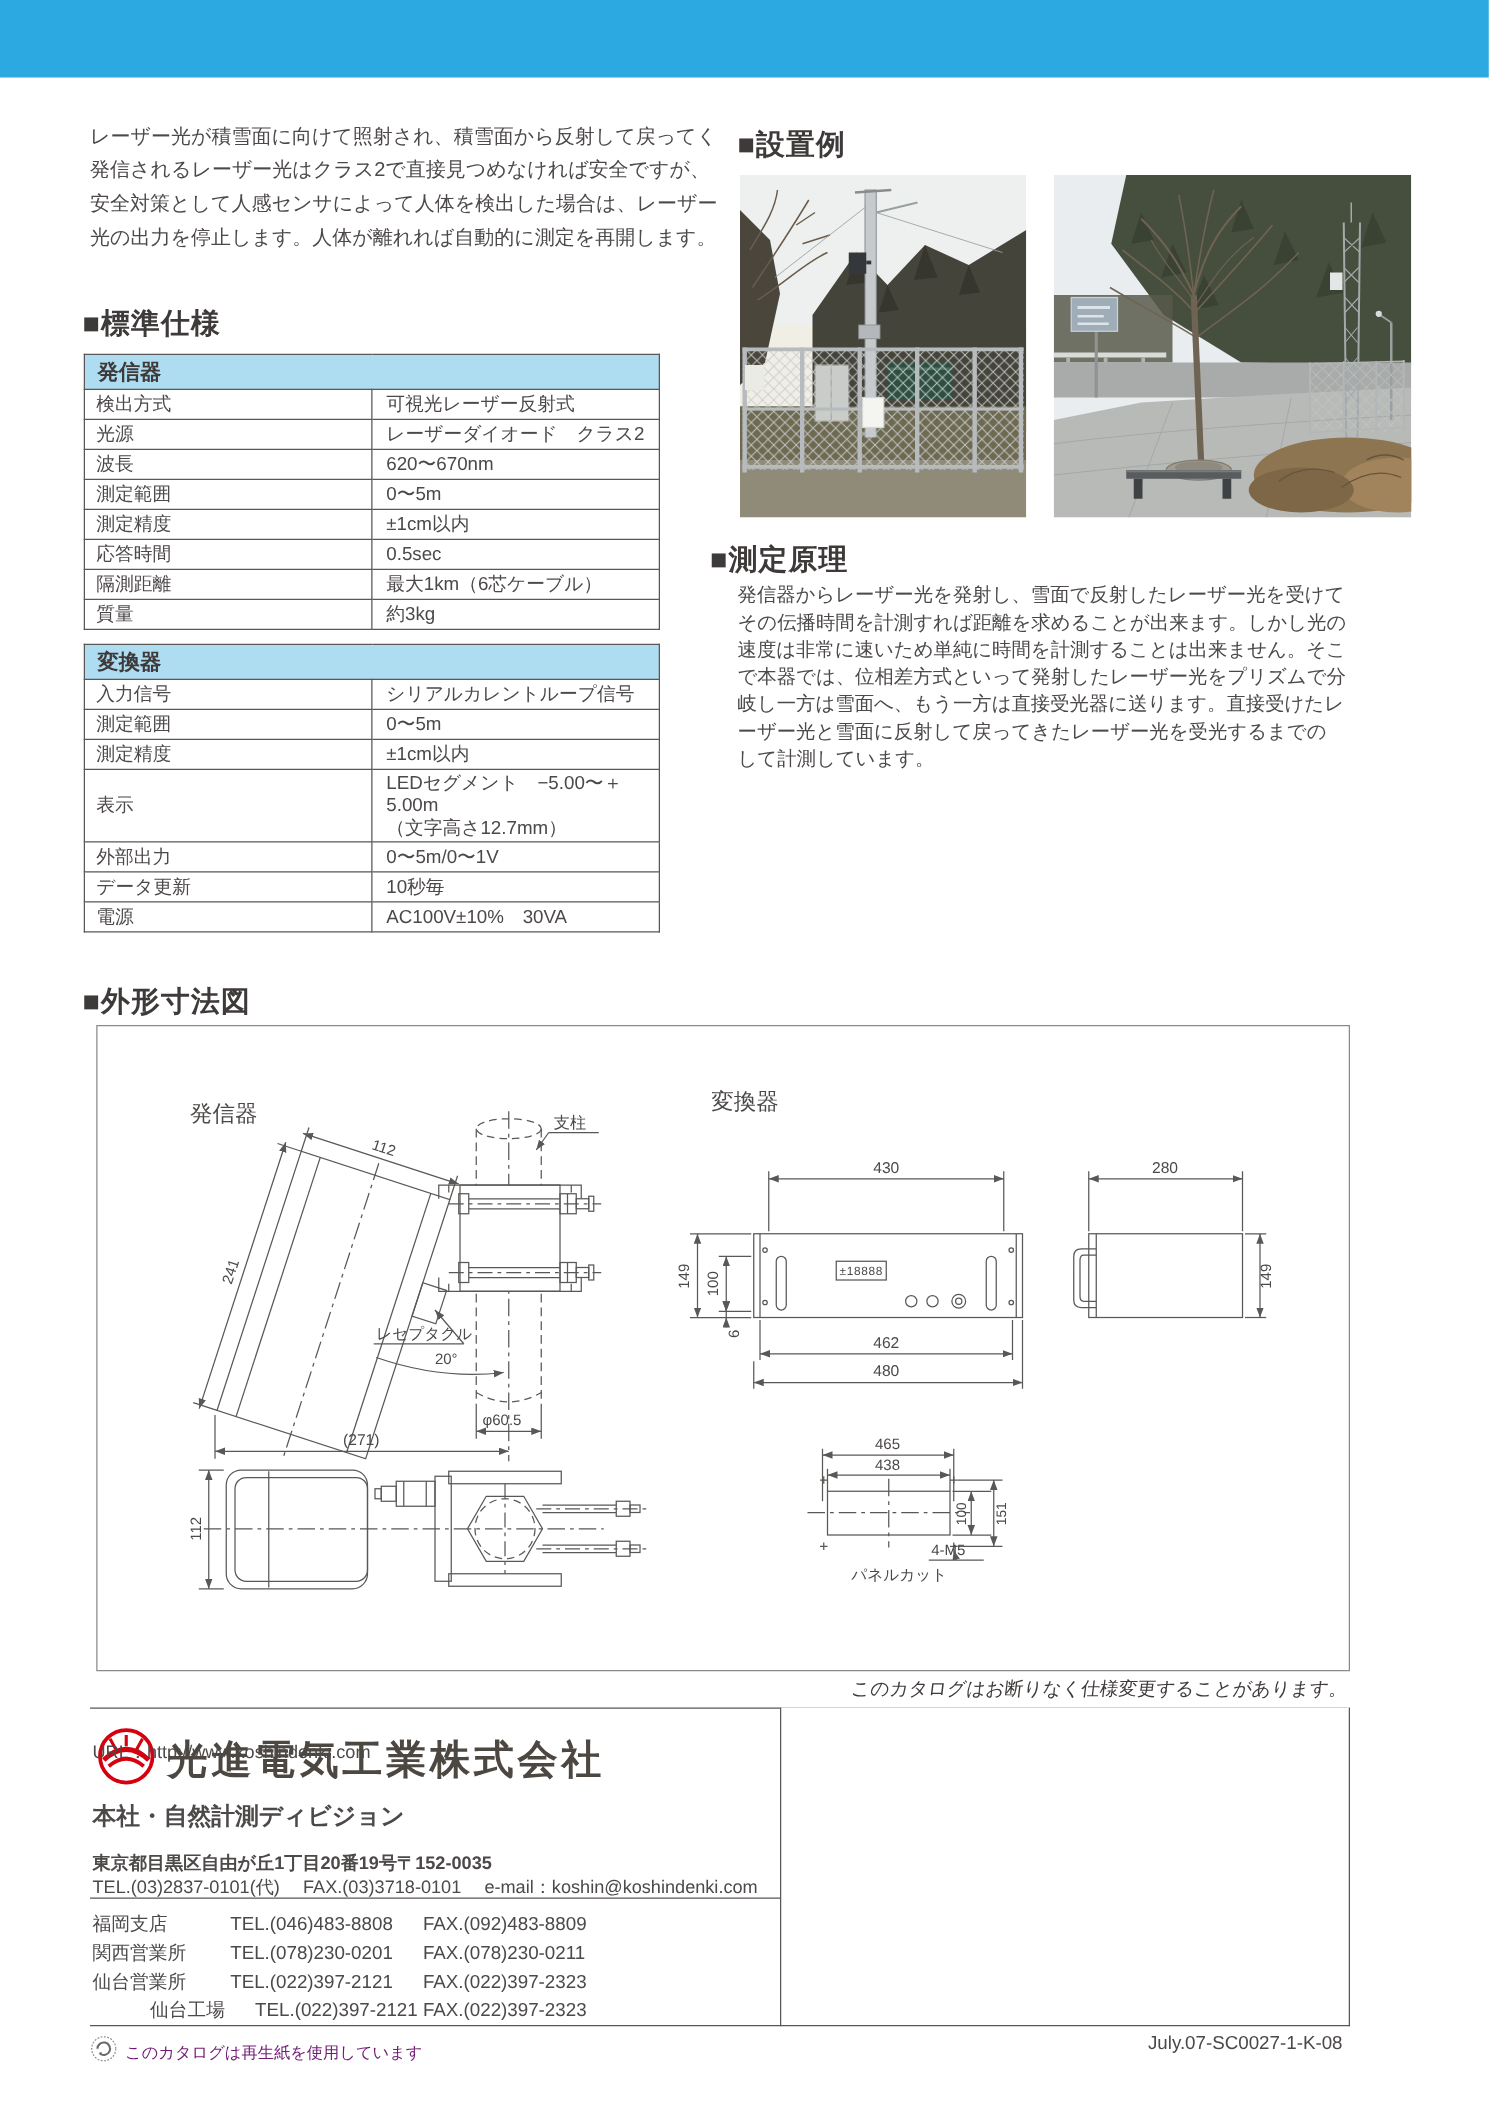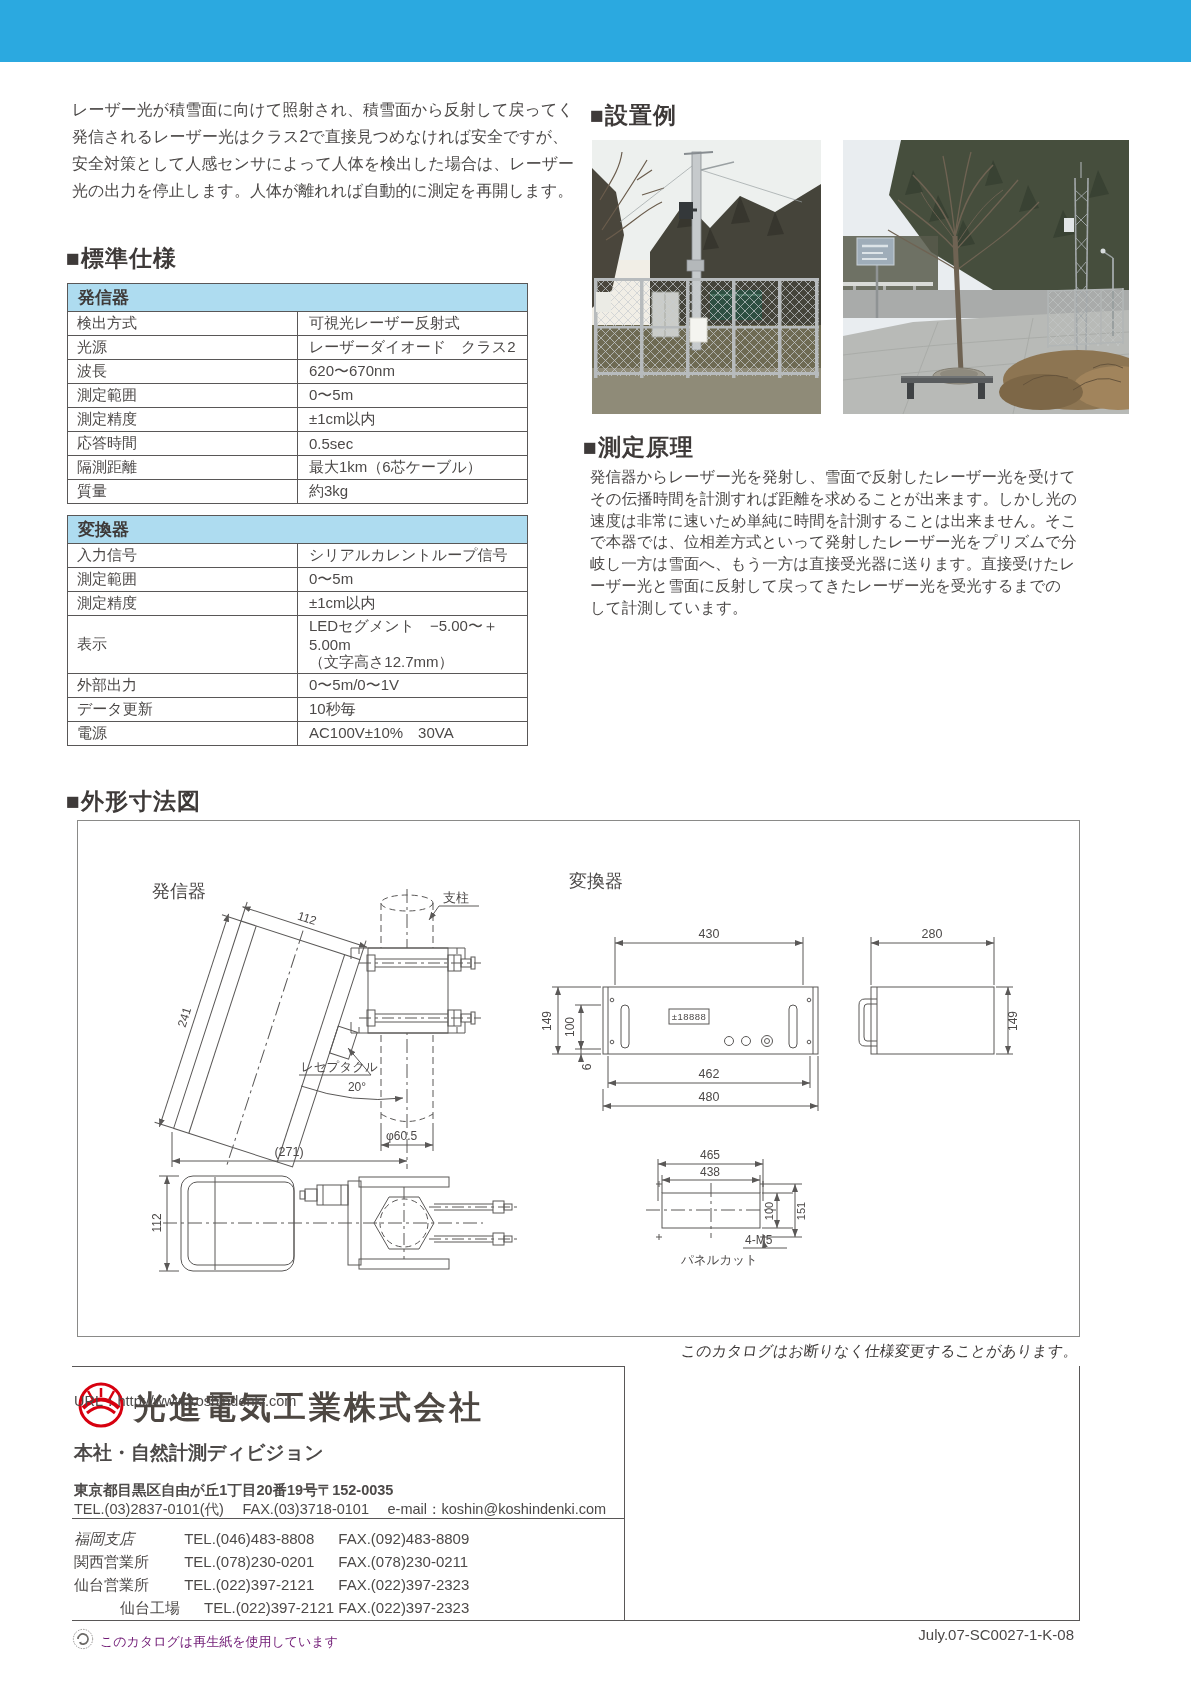--- a/index.html
+++ b/index.html
@@ -175,21 +175,21 @@
     <rect x="135" y="243" width="7" height="16" fill="#3f4244"></rect>
   </g>
   <g>
     <ellipse cx="235" cy="240" rx="75" ry="30" fill="#8d7552"></ellipse>
     <ellipse cx="275" cy="248" rx="45" ry="22" fill="#a1845c"></ellipse>
     <ellipse cx="198" cy="252" rx="42" ry="18" fill="#7d6747"></ellipse>
     <path d="M180,245 Q200,230 225,238 M230,250 Q255,232 278,242 M250,228 Q265,220 280,228" stroke="#66543c" fill="none" stroke-width="1"></path>
   </g>
 </svg>
 
-<div class="abs sec-title" style="left:583px;top:432px;">■測定原理</div>
+<div class="abs sec-title" style="left:568px;top:432px;">■測定原理</div>
 <div class="abs" style="left:590px;top:466px;">
   <div class="pr-line">発信器からレーザー光を発射し、雪面で反射したレーザー光を受けて</div>
   <div class="pr-line">その伝播時間を計測すれば距離を求めることが出来ます。しかし光の</div>
   <div class="pr-line">速度は非常に速いため単純に時間を計測することは出来ません。そこ</div>
   <div class="pr-line">で本器では、位相差方式といって発射したレーザー光をプリズムで分</div>
   <div class="pr-line">岐し一方は雪面へ、もう一方は直接受光器に送ります。直接受けたレ</div>
   <div class="pr-line">ーザー光と雪面に反射して戻ってきたレーザー光を受光するまでの</div>
   <div class="pr-line">して計測しています。</div>
 </div>
 
@@ -516,21 +516,21 @@
   <path d="M17,20 L12,11 M25,17 L25,8 M33,20 L38,11" stroke="#D7000F" stroke-width="2.5" fill="none"></path>
 </svg>
 <div class="abs company-name" style="left:134px;top:1386px;">光進電気工業株式会社</div>
 <div class="abs division" style="left:74px;top:1440px;">本社・自然計測ディビジョン</div>
 <div class="abs addr" style="left:74px;top:1392px;">URL：http://www.koshindenki.com</div>
 <div class="abs addr b" style="left:74px;top:1481px;">東京都目黒区自由が丘1丁目20番19号〒152-0035</div>
 <div class="abs addr" style="left:74px;top:1500px;">TEL.(03)2837-0101(代)　 FAX.(03)3718-0101　 e-mail：koshin@koshindenki.com</div>
 
 <div class="abs" style="left:74px;top:1530px;">
   <div class="branch" style="height:23px;">
-    <span style="display:inline-block;width:106px;font-style:italic;">福岡支店</span>
+    <span style="display:inline-block;width:106px;">福岡支店</span>
     <span style="display:inline-block;width:150px;">TEL.(046)483-8808</span>
     <span>FAX.(092)483-8809</span>
   </div>
   <div class="branch" style="height:23px;">
     <span style="display:inline-block;width:106px;">関西営業所</span>
     <span style="display:inline-block;width:150px;">TEL.(078)230-0201</span>
     <span>FAX.(078)230-0211</span>
   </div>
   <div class="branch" style="height:23px;">
     <span style="display:inline-block;width:106px;">仙台営業所</span>

